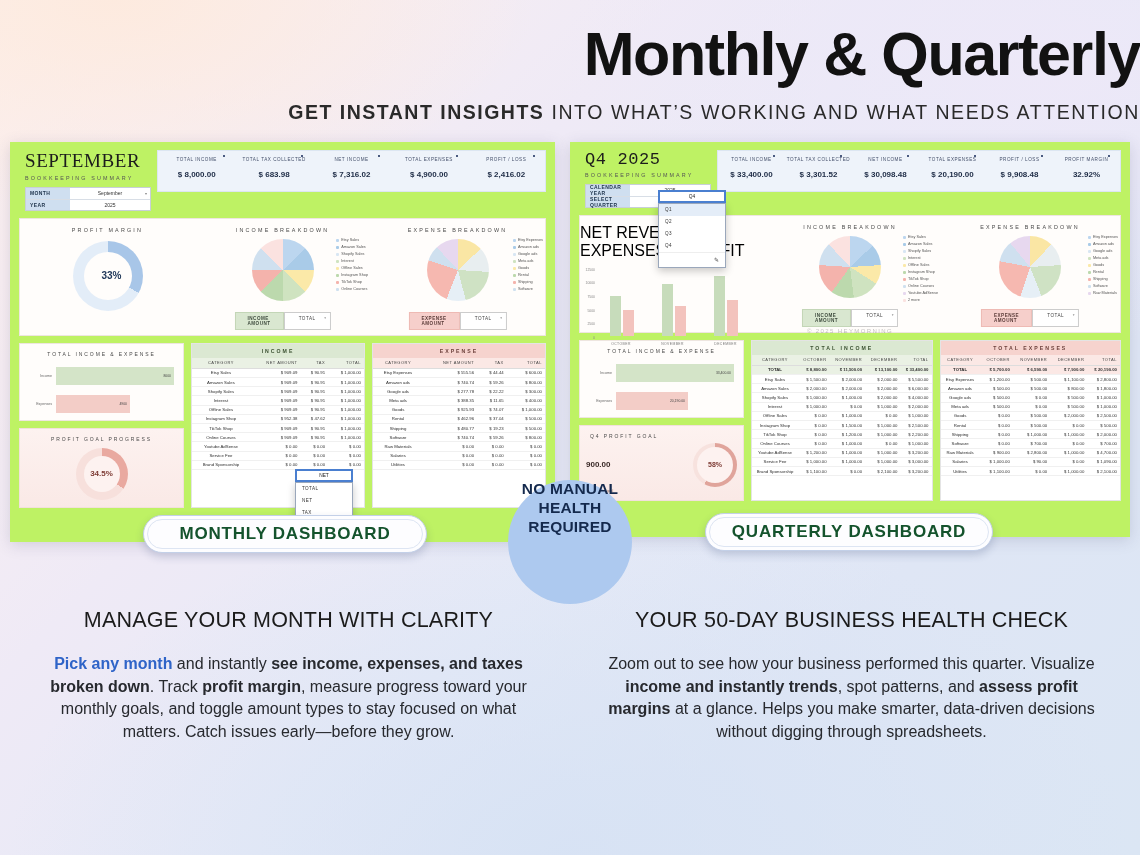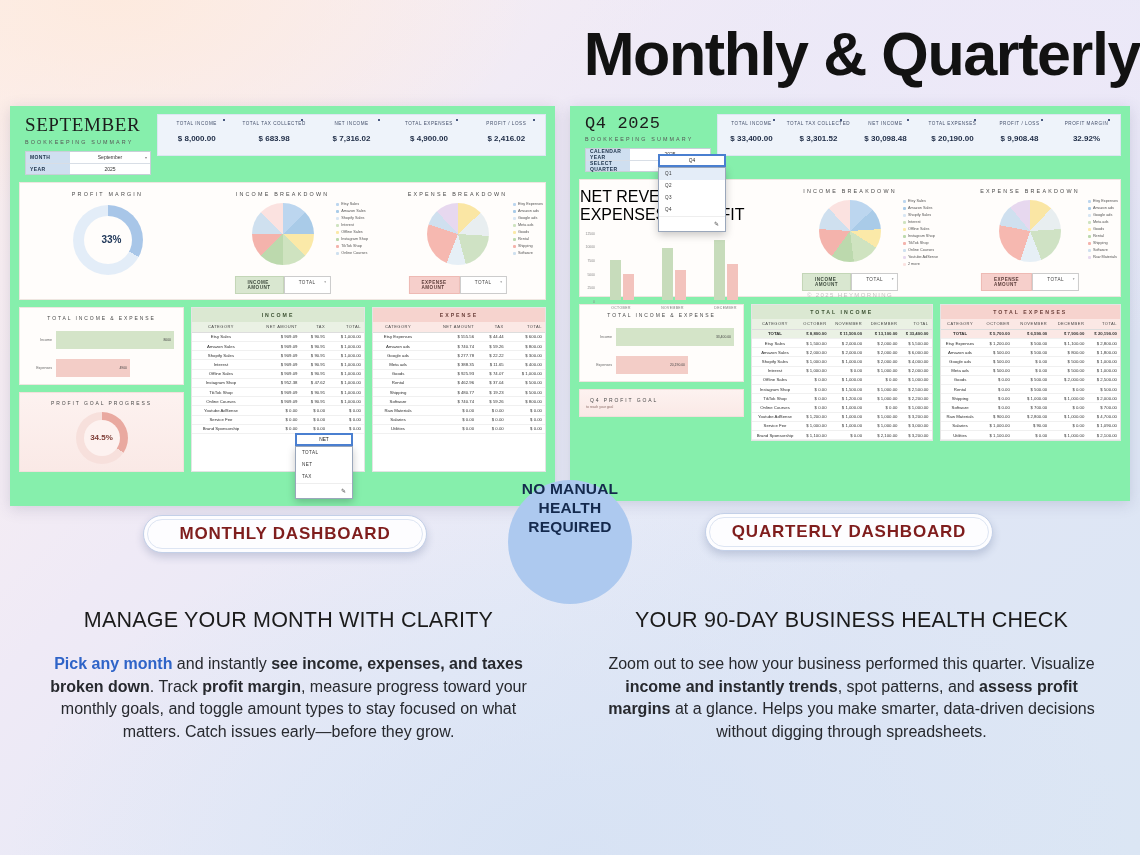--- a/index.html
+++ b/index.html
@@ -29,21 +29,21 @@
     margin-top: 13px; font-size: 19.5px; letter-spacing: 1.6px; color: #2a2a2a;
     white-space: nowrap;
   }
   .hero .sub b { font-weight: 700; letter-spacing: 1.5px; }
   .hero .sub span { font-weight: 400; }
 
   
   .panels { position: relative; margin-top: 18px; height: 410px; }
   .panel {
     position: absolute; top: 0;
-    background: #86efac;
+    background: #bef264;
     box-shadow: 0 3px 14px rgba(60,60,100,.17);
     overflow: hidden;
   }
   .panel.left  { left: 10px;  width: 545px; height: 400px; }
   .panel.right { left: 570px; width: 560px; height: 395px; }
 
   .pnl-inner { position: relative; width: 100%; height: 100%; padding: 8px 9px; }
 
   
   .p-head { display: flex; gap: 8px; align-items: flex-start; }
@@ -192,21 +192,21 @@
   .wmark {
     position: absolute; left: 50%; top: 186px; transform: translateX(-50%);
     font-size: 6px; letter-spacing: 1.4px; color: rgba(120,120,120,.45);
   }
 
   
   .pill {
     position: absolute; border-radius: 40px; background: #fdfdff;
     border: 1.5px solid #c3d0e8; box-shadow: 0 4px 9px rgba(40,60,110,.2);
     display: flex; align-items: center; justify-content: center;
-    color: #7f1d1d; font-weight: 700; letter-spacing: .8px; font-size: 17px;
+    color: #14532d; font-weight: 700; letter-spacing: .8px; font-size: 17px;
     z-index: 60;
   }
   .pill-inner { position: absolute; inset: 3px; border-radius: 40px; border: 1px solid #dde5f3; }
   .pill.monthly   { left: 143px; top: 515px; width: 284px; height: 38px; }
   .pill.quarterly { left: 705px; top: 513px; width: 288px; height: 38px; }
 
   .badge {
     position: absolute; left: 508px; top: 480px; width: 124px; height: 124px;
     border-radius: 50%; background: #adc9ef; z-index: 61;
     display: flex; align-items: flex-start; justify-content: center; text-align: center;
@@ -229,20 +229,23 @@
   .copycol p b { font-weight: 700; }
   .copycol p .hl { color: #2f64c8; font-weight: 700; }
 </style>
 </head>
 <body>
 
 <div class="wash"></div>
 
 <div class="hero">
   <h1>Monthly &amp; Quarterly</h1>
+  <div class="sub">
+    <b>GET INSTANT INSIGHTS</b><span> INTO WHAT’S WORKING AND WHAT NEEDS ATTENTION</span>
+  </div>
 </div>
 
 <div class="panels">
 
   <div class="panel left">
     <div class="pnl-inner">
 
       <div class="p-head">
         <div class="brandbox">
           <div class="bt">SEPTEMBER</div>
@@ -772,20 +775,26 @@
               <div class="nm">Income</div>
               <div class="hbar inc" style="width:118px">33,400.00</div>
             </div>
             <div class="hbar-row">
               <div class="nm">Expenses</div>
               <div class="hbar exp" style="width:72px">20,190.00</div>
             </div>
           </div>
           <div class="minip goalp" style="display:flex;flex-direction:column">
             <div class="mt" style="text-align:left;padding-left:4px">Q4 PROFIT GOAL</div>
+            <div style="display:flex;align-items:center;justify-content:space-between;margin-top:4px">
+              <div style="font-size:8px;font-weight:700;color:#3a2a28">900.00</div>
+              <div class="gdonut" style="margin:0;width:44px;height:44px;background:conic-gradient(#e0a49b 0 58%,#f7e2de 58% 100%)">
+                <div class="pct" style="font-size:7px">58%</div>
+              </div>
+            </div>
             <div style="font-size:3.4px;color:#8a6b66;margin-top:2px">to reach your goal</div>
           </div>
         </div>
 
         <div class="tbl inc">
           <div class="cap">TOTAL INCOME</div>
           <table>
               <thead>
                 <tr id="q-inc-head">
                   <th>CATEGORY</th>
@@ -1015,18 +1024,18 @@
 </div>
 
 <div class="copyrow">
   <div class="copycol">
     <h2>MANAGE YOUR MONTH WITH CLARITY</h2>
     <p>
       <span class="hl">Pick any month</span><span> and instantly </span><b>see income, expenses, and taxes broken down</b><span>. Track </span><b>profit margin</b><span>, measure progress toward your monthly goals, and toggle amount types to stay focused on what matters. Catch issues early—before they grow.</span>
     </p>
   </div>
   <div class="copycol">
-    <h2>YOUR 90-DAY BUSINESS HEALTH CHECK</h2>
+    <h2>YOUR 50-DAY BUSINESS HEALTH CHECK</h2>
     <p>
       <span>Zoom out to see how your business performed this quarter. Visualize </span><b>income and instantly trends</b><span>, spot patterns, and </span><b>assess profit margins</b><span> at a glance. Helps you make smarter, data-driven decisions without digging through spreadsheets.</span>
     </p>
   </div>
 </div>
 
 </body></html>

